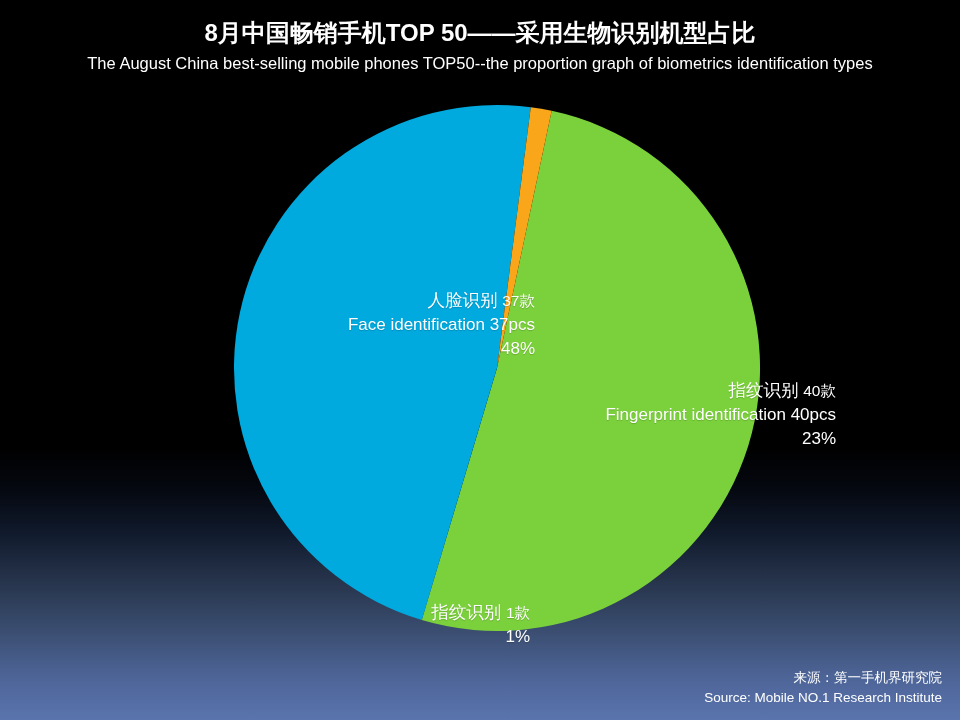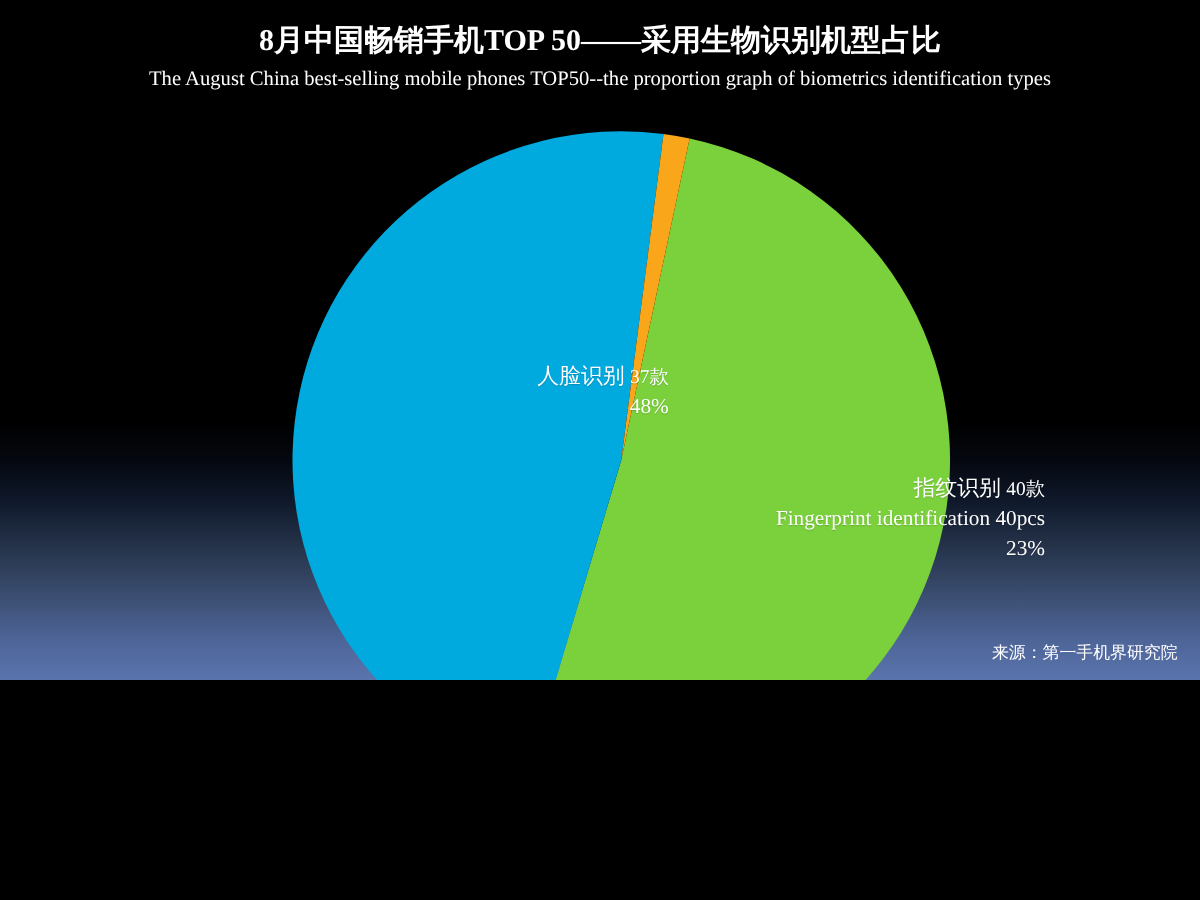--- a/index.html
+++ b/index.html
@@ -3,23 +3,23 @@
 <meta charset="utf-8">
 <style>
   html, body {
     margin: 0;
     padding: 0;
     background: #000;
   }
   #stage {
     position: relative;
     width: 960px;
-    height: 544px;
+    height: 720px;
     overflow: hidden;
-    font-family: Liberation Serif, serif;
+    font-family: Liberation Sans, sans-serif;
     background:
       linear-gradient(to bottom,
         #000000 0%,
         #000000 62%,
         #050810 68%,
         #101a2c 74%,
         #27354d 81%,
         #3c4f73 88%,
         #4d6497 94%,
         #5a74ad 100%);
@@ -127,20 +127,21 @@
           <path d="M 497 368 L 530.80 107.18 A 263 263 0 0 1 551.68 110.75 Z" fill="#faa61a" stroke="none"></path>
         </g>
     </svg>
   </div>
 
   <div class="slice-label" id="label-face">
     <div class="lbl-line1">
       <span class="lbl-cn-part">人脸识别</span>
       <span class="lbl-num-part">37款</span>
     </div>
+    <div class="lbl-line2">Face identification 37pcs</div>
     <div class="lbl-line3">48%</div>
   </div>
 
   <div class="slice-label" id="label-fingerprint">
     <div class="lbl-line1">
       <span class="lbl-cn-part">指纹识别</span>
       <span class="lbl-num-part">40款</span>
     </div>
     <div class="lbl-line2">Fingerprint identification 40pcs</div>
     <div class="lbl-line3">23%</div>
@@ -149,15 +150,16 @@
   <div class="slice-label" id="label-iris">
     <div class="lbl-line1">
       <span class="lbl-cn-part">指纹识别</span>
       <span class="lbl-num-part">1款</span>
     </div>
     <div class="lbl-line3">1%</div>
   </div>
 
   <div id="source-block">
     <div id="source-cn">来源：第一手机界研究院</div>
+    <div id="source-en">Source: Mobile NO.1 Research Institute</div>
   </div>
 
 </div>
 
 </body></html>

